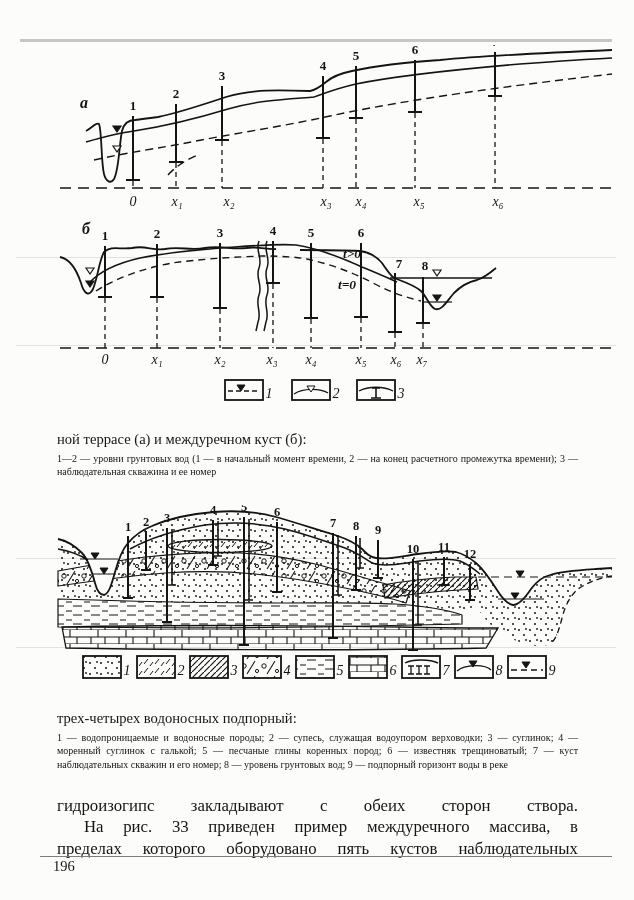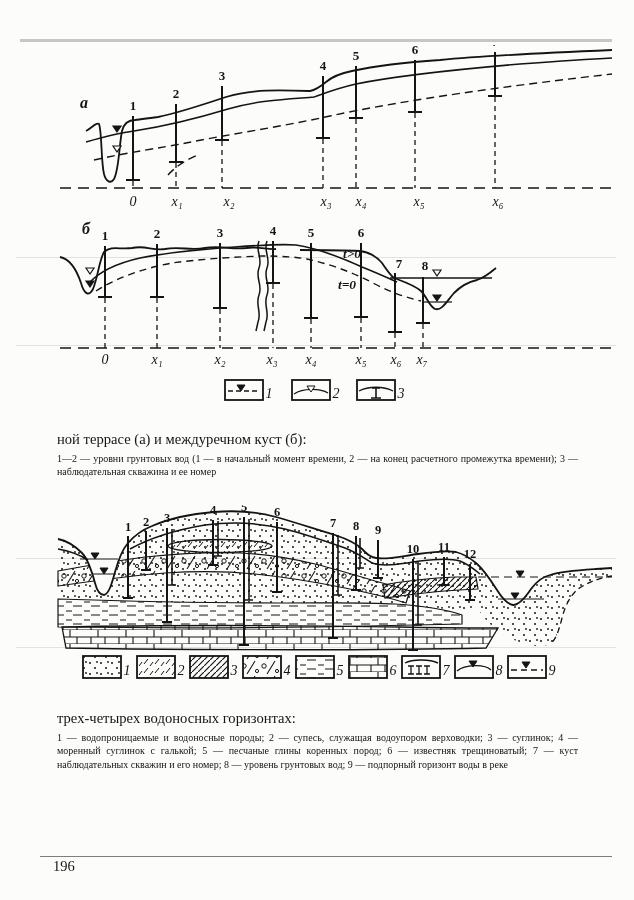--- a/index.html
+++ b/index.html
@@ -281,21 +281,26 @@
       <text class="lg" x="287" y="675">4</text>
       <text class="lg" x="340" y="675">5</text>
       <text class="lg" x="393" y="675">6</text>
       <text class="lg" x="446" y="675">7</text>
       <text class="lg" x="499" y="675">8</text>
       <text class="lg" x="552" y="675">9</text>
     </g>
   </svg>
 
   <div class="abs cap" style="top:709px">
-    <div class="cap-line">трех-четырех водоносных горизонтах:</div>
+    <div class="cap-line">трех-четырех водоносных подпорный:</div>
     <div class="cap-note">1 — водопроницаемые и водоносные породы; 2 — супесь, служащая водоупором верховодки; 3 — суглинок; 4 — моренный суглинок с галькой; 5 — песчаные глины коренных пород; 6 — известняк трещиноватый; 7 — куст наблюдательных скважин и его номер; 8 — уровень грунтовых вод; 9 — подпорный горизонт воды в реке</div>
   </div>
 
+  <div class="abs body-block" style="top:795px">
+    <div class="body-line jl">гидроизогипс закладывают с обеих сторон створа.</div>
+    <div class="body-line jl ind">На рис. 33 приведен пример междуречного массива, в</div>
+    <div class="body-line jl">пределах которого оборудовано пять кустов наблюдательных</div>
+  </div>
 
   <div class="abs rule-bottom"></div>
   <div class="abs pagenum">196</div>
 
 </div>
 
 </body></html>

